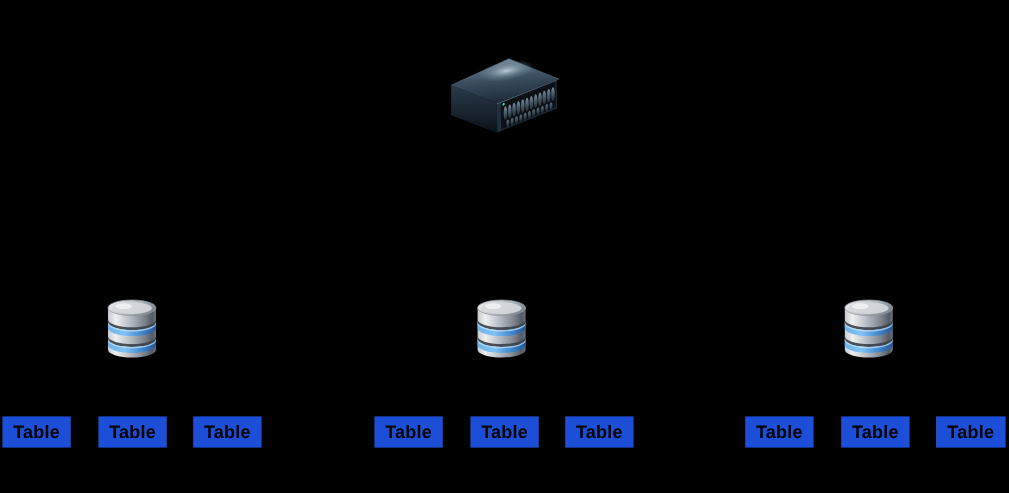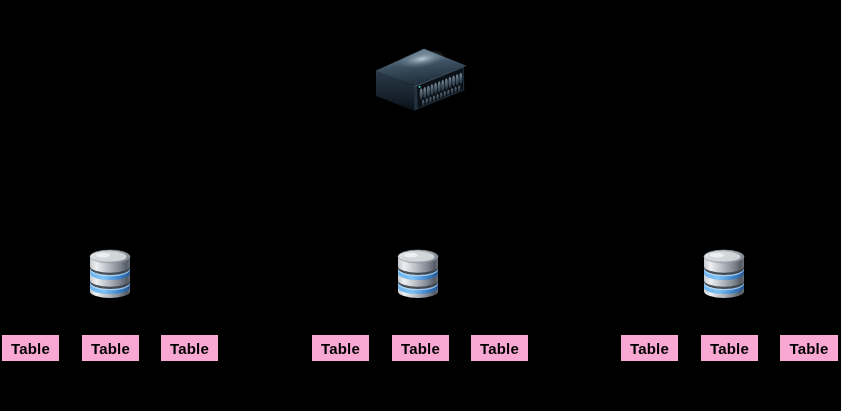--- a/index.html
+++ b/index.html
@@ -7,24 +7,24 @@
     position: relative;
     width: 841px;
     height: 411px;
     background: #000000;
     overflow: hidden;
     font-family: "Liberation Sans", sans-serif;
   }
   .abs { position: absolute; }
   .table-node {
     position: absolute;
-    top: 335px;
+    top: 347px;
     width: 57px;
     height: 26px;
-    background: #f9a8d4;
+    background: #1d4ed8;
     display: flex;
     align-items: center;
     justify-content: center;
   }
   .table-node span {
     font-size: 15px;
     font-weight: 700;
     color: #000000;
     letter-spacing: 0.2px;
   }

